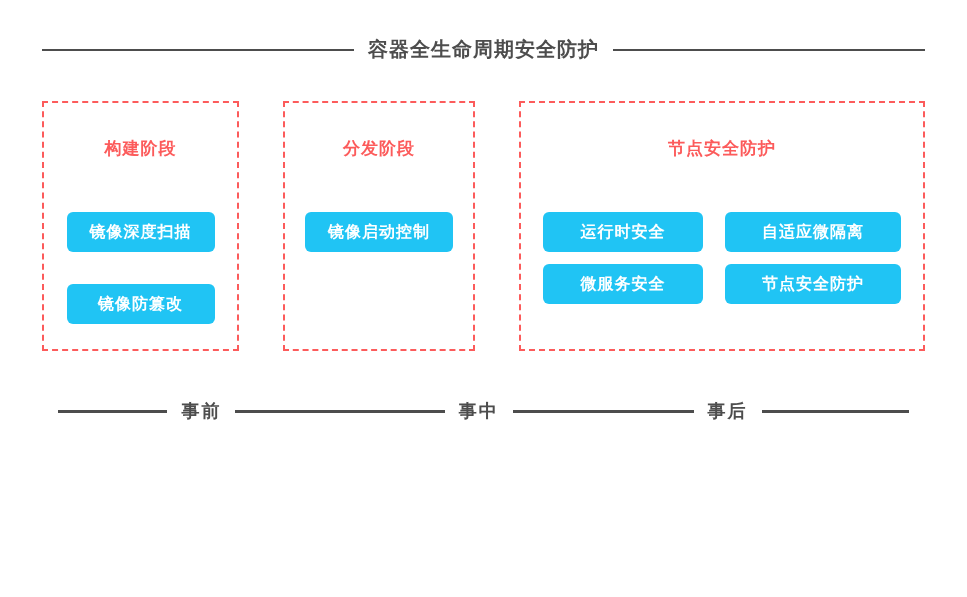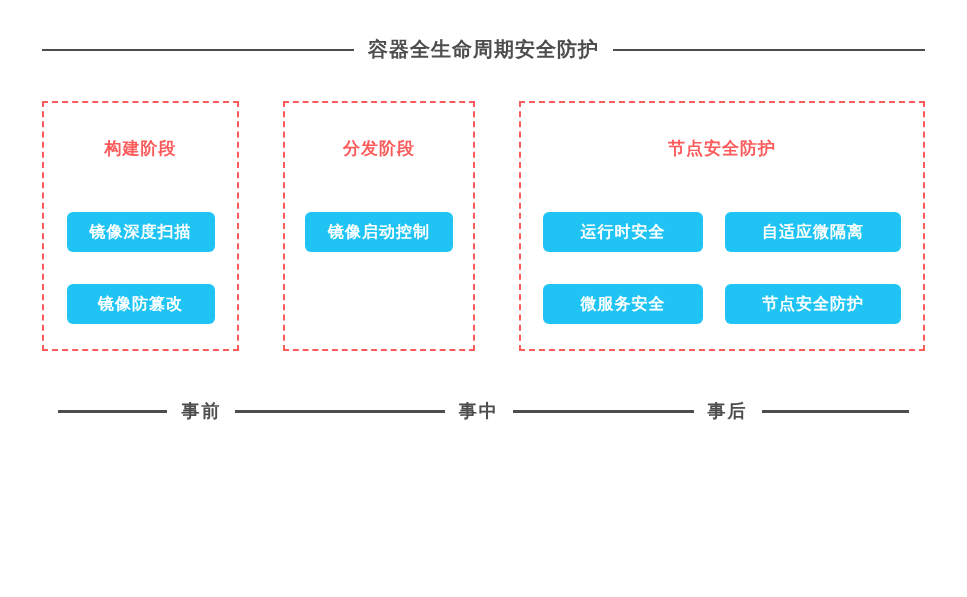--- a/index.html
+++ b/index.html
@@ -66,21 +66,21 @@
   }
   .stage-items {
     display: flex;
     flex-direction: column;
     gap: 32px;
     margin-top: 52px;
   }
   .stage-grid {
     display: grid;
     grid-template-columns: 160px 176px;
-    gap: 32px 22px;
+    gap: 12px 22px;
     margin-top: 52px;
   }
   .pill {
     height: 40px;
     min-width: 148px;
     padding: 8px 16px;
     border-radius: 6px;
     background: var(--accent-cyan);
     color: #ffffff;
     font-size: 16px;

